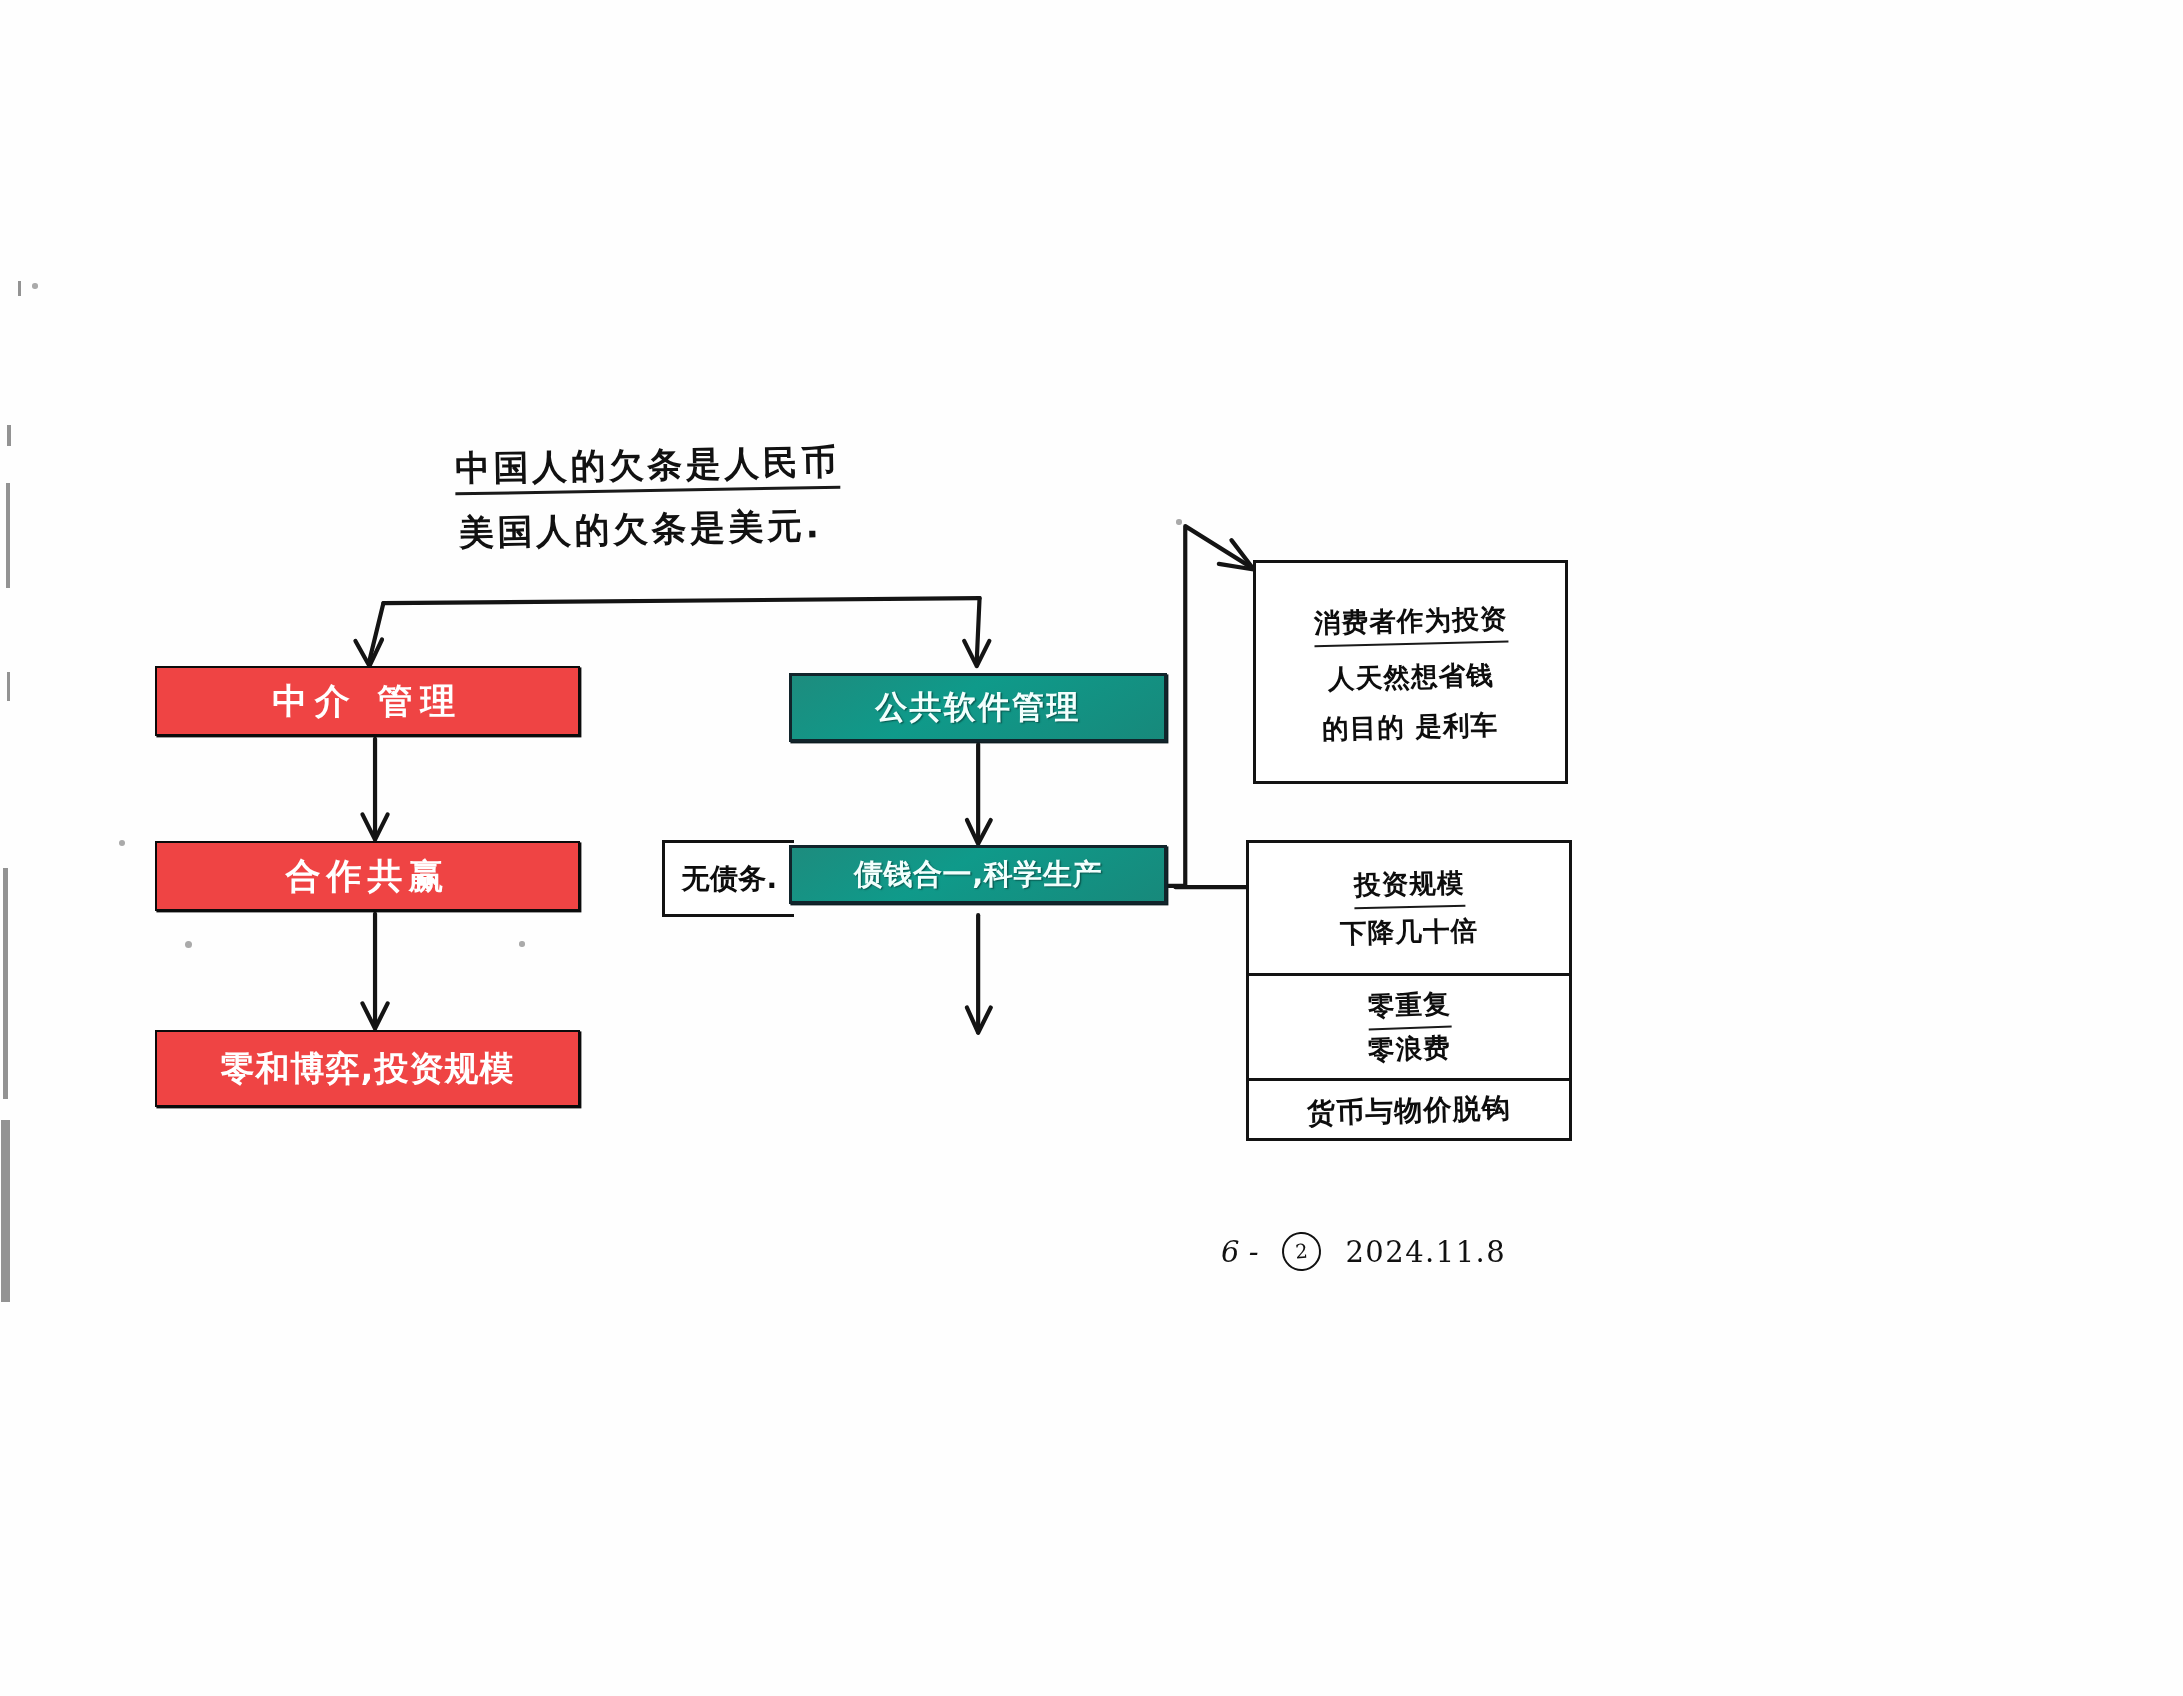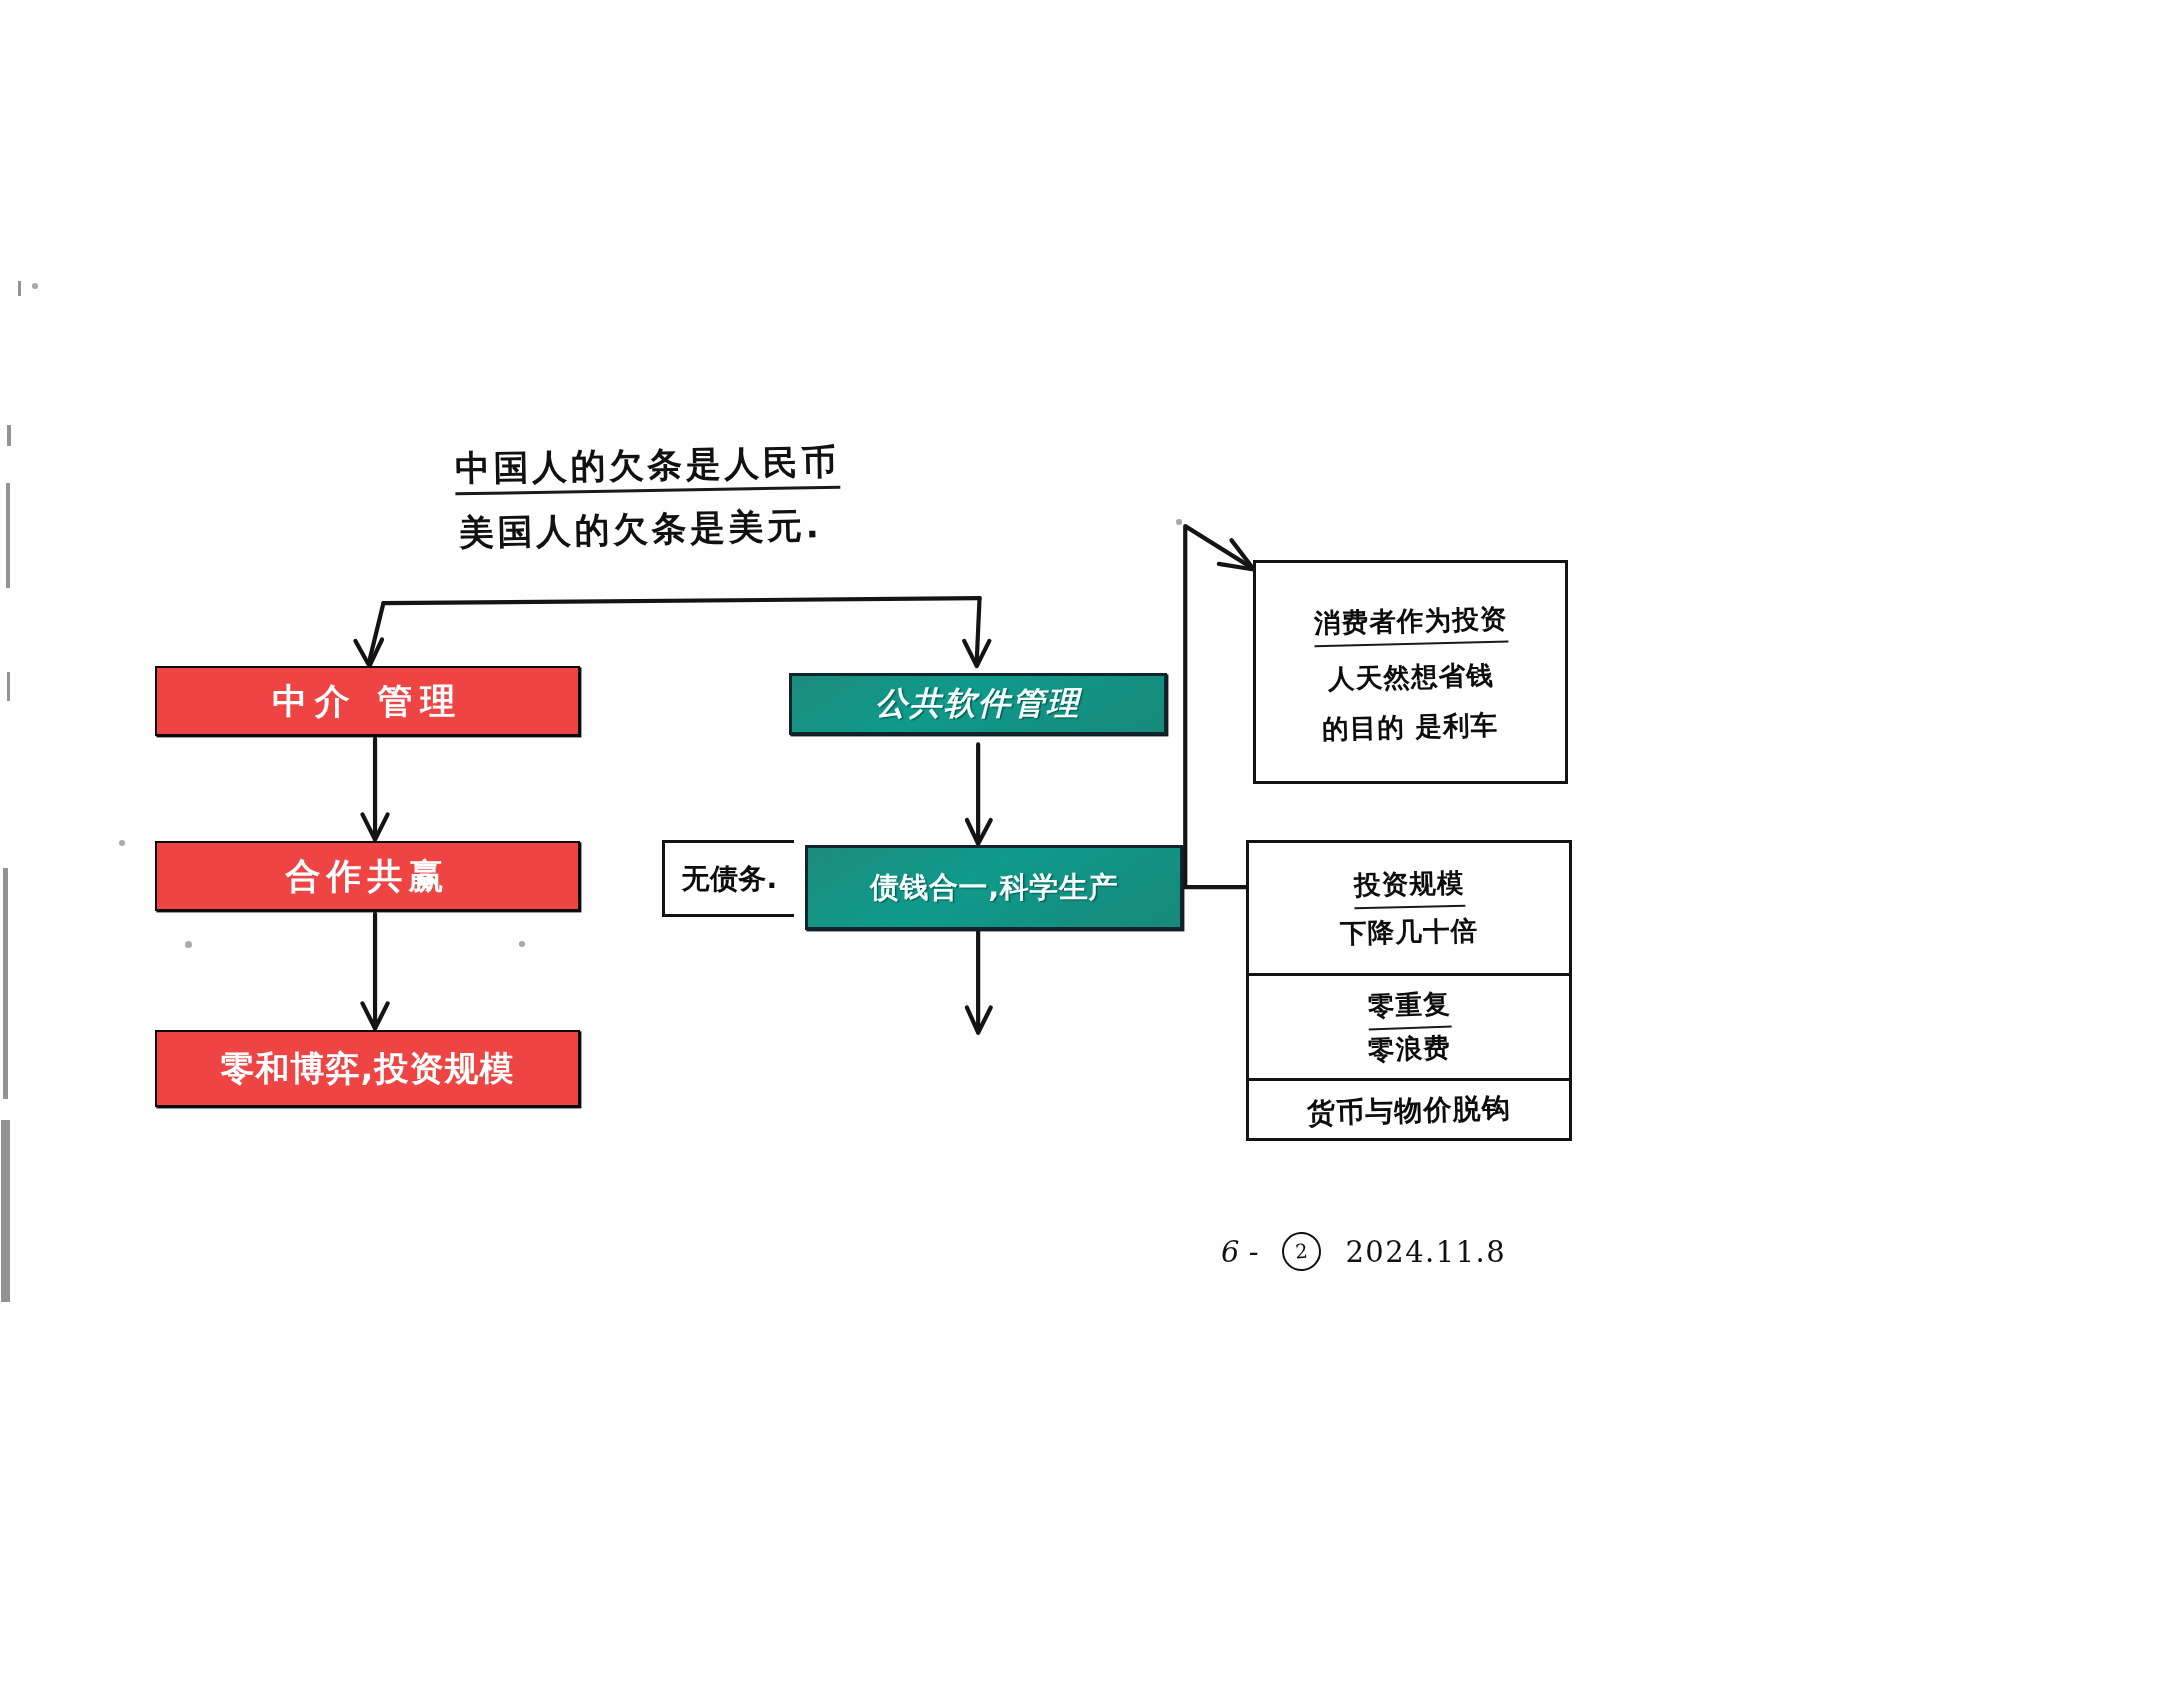--- a/index.html
+++ b/index.html
@@ -91,23 +91,23 @@
     text-shadow: 1.4px 1.4px 1.4px rgba(0,40,36,.55);
   }
 
   #box-zhongjie   { left: 155px;  top: 666px;  width: 425px;  height: 70px; }
   #box-zhongjie .box-label   { font-size: 35px; letter-spacing: .22em; }
   #box-zhaiqian   { left: 155px;  top: 841px; width: 425px;  height: 70px; }
   #box-zhaiqian .box-label   { font-size: 35px; letter-spacing: .17em; }
   #box-linghe     { left: 155px;  top: 1030px; width: 425px;  height: 77px; }
   #box-linghe .box-label     { font-size: 34px; letter-spacing: .03em; }
 
-  #box-gonggong   { left: 789px; top: 673px;  width: 378px;  height: 62px; font-style: italic; }
+  #box-gonggong   { left: 789px; top: 673px;  width: 378px;  height: 69px; }
   #box-gonggong .box-label   { font-size: 32px; letter-spacing: .07em; }
-  #box-heyi       { left: 789px; top: 845px; width: 378px;  height: 85px; margin-left: 16px; }
+  #box-heyi       { left: 789px; top: 845px; width: 378px;  height: 59px; }
   #box-heyi .box-label       { font-size: 29px; letter-spacing: .02em; }
   #box-hezuo      { left: 789px; top: 1034px; width: 378px;  height: 73px; }
   #box-hezuo .box-label      { font-size: 31.5px; letter-spacing: .01em; }
 
   
   #tag-wuzhaiwu {
     position: absolute;
     left: 662px;
     top: 840px;
     width: 132px;

